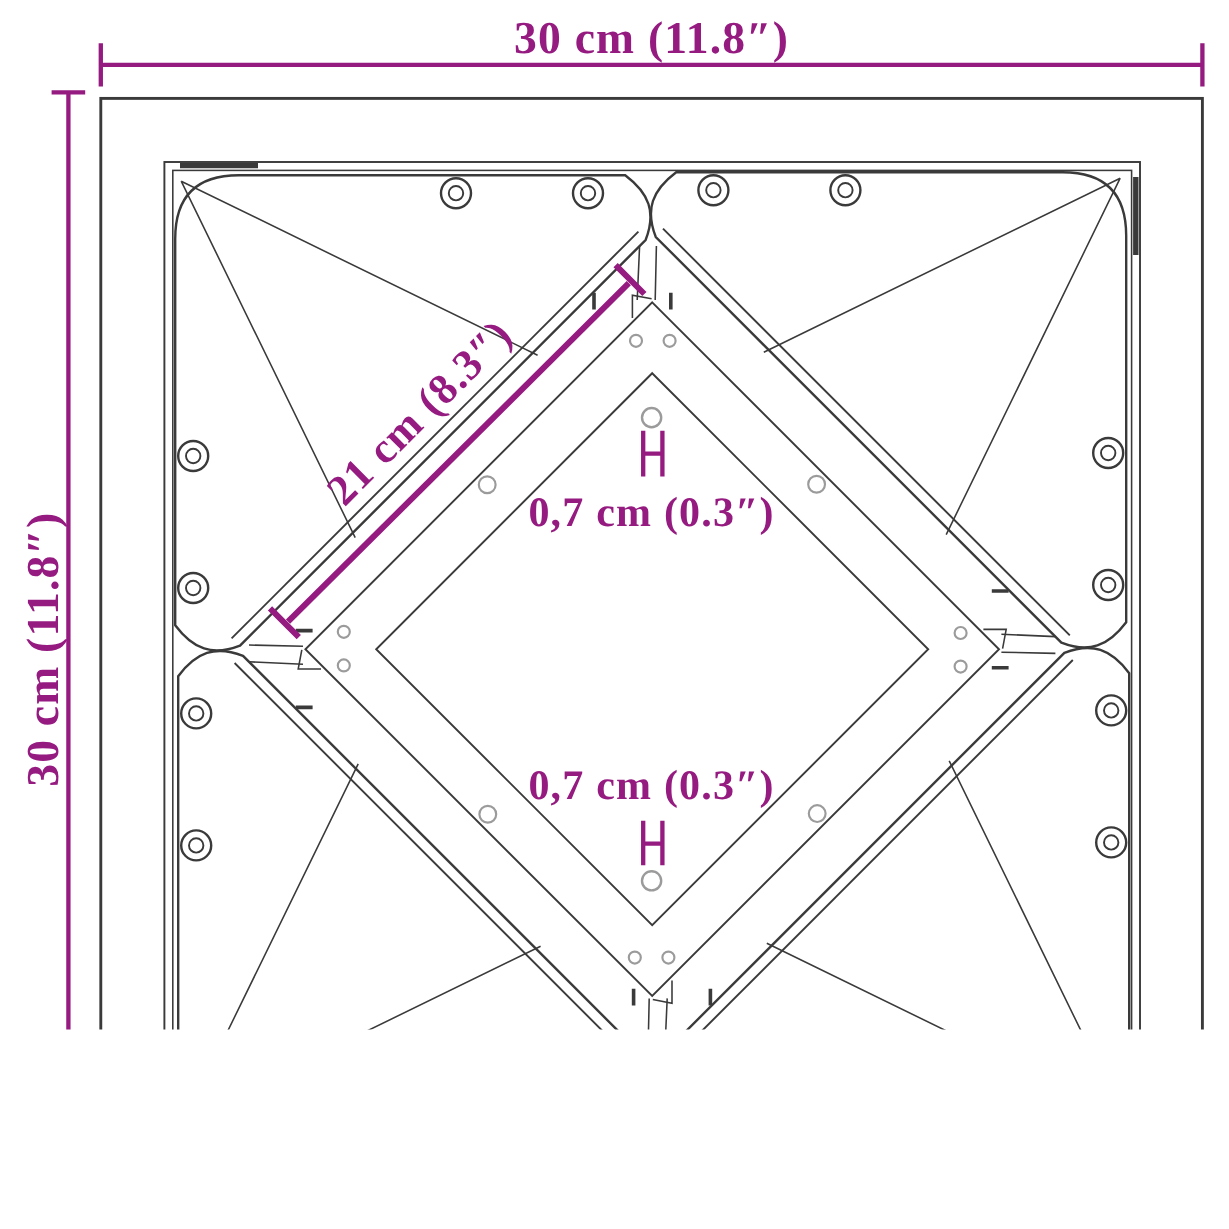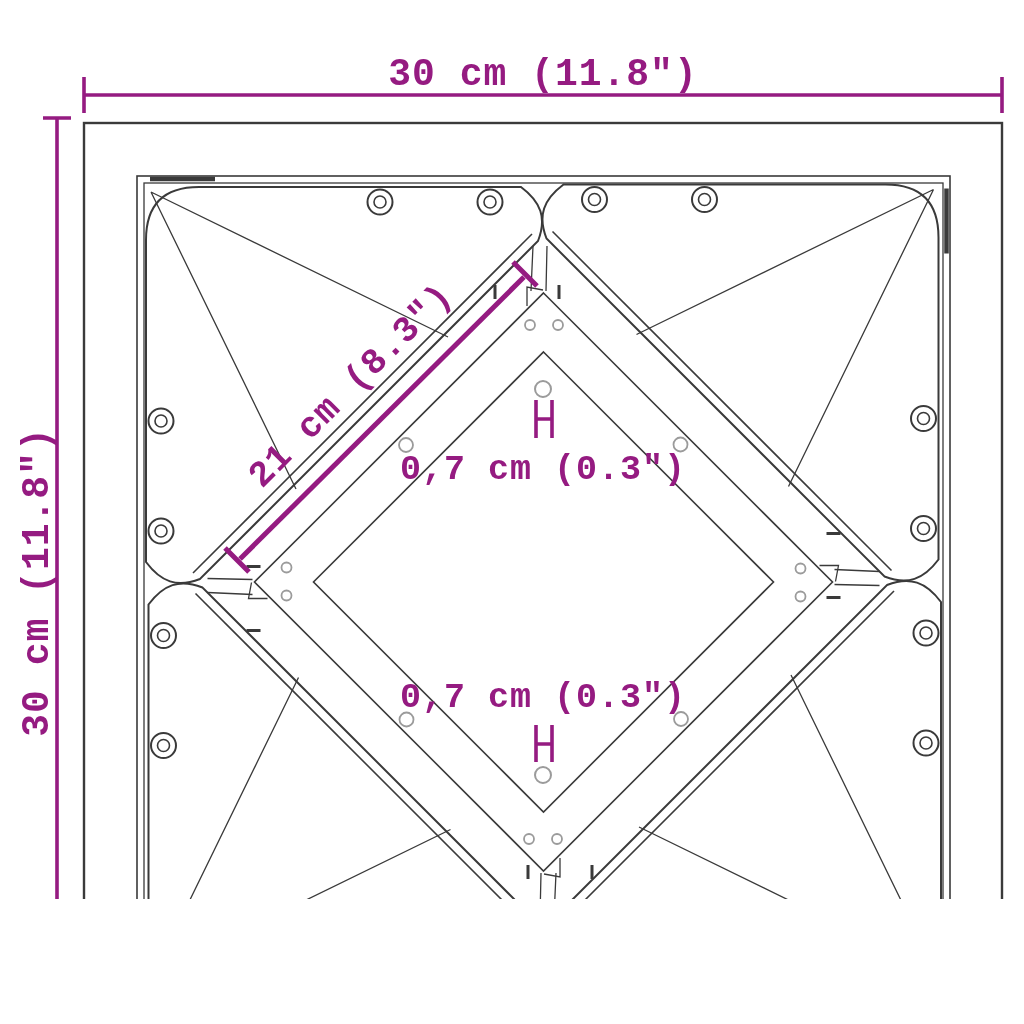--- a/index.html
+++ b/index.html
@@ -6,22 +6,21 @@
     --accent: #951B81;
     --line: #3A3A3A;
     --hole: #9B9B9B;
     --bg: #FFFFFF;
   }
   html, body { margin: 0; padding: 0; background: var(--bg); }
   .canvas {
     width: 1024px; height: 858px;
     background: var(--bg);
     position: relative;
-    font-family: Liberation Mono, monospace;
-    margin-top: 41px;
+    font-family: Liberation Serif, serif;
   }
   svg { display: block; }
   .ink        { stroke: var(--line); fill: none; }
   .plate      { stroke: var(--line); fill: #ffffff; stroke-width: 2; }
   .thin       { stroke-width: 1.3; }
   .mid        { stroke-width: 1.6; }
   .rail       { stroke-width: 1.6; }
   .outer      { stroke-width: 2.4; }
   .tick       { stroke: var(--line); stroke-width: 3; }
   .foot       { stroke: var(--line); stroke-width: 4.5; }

